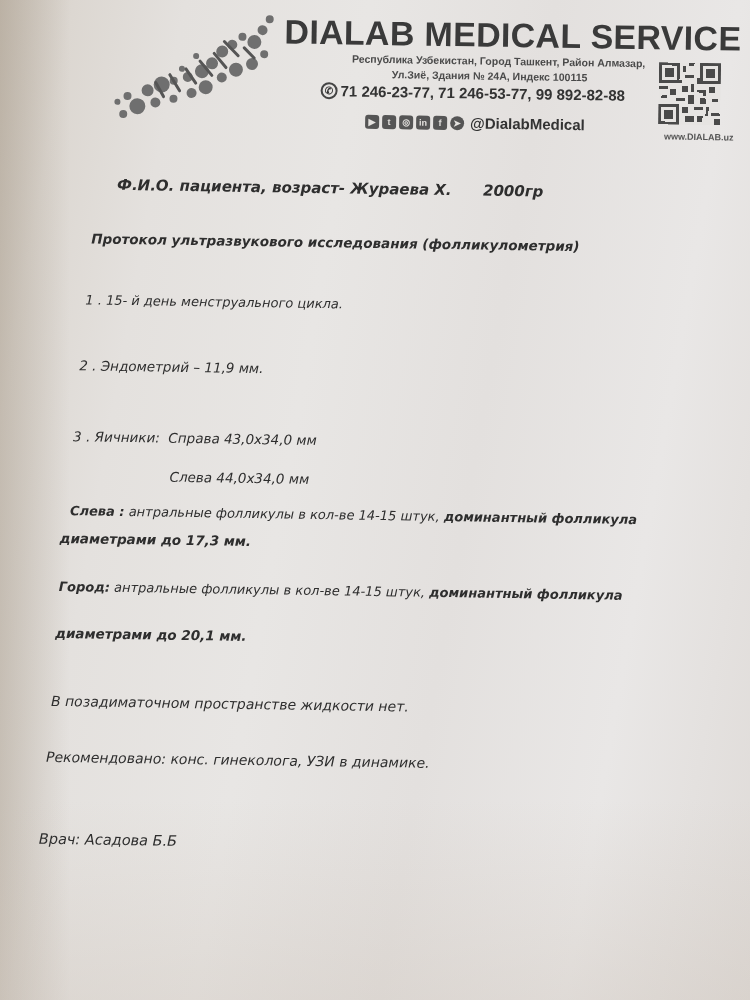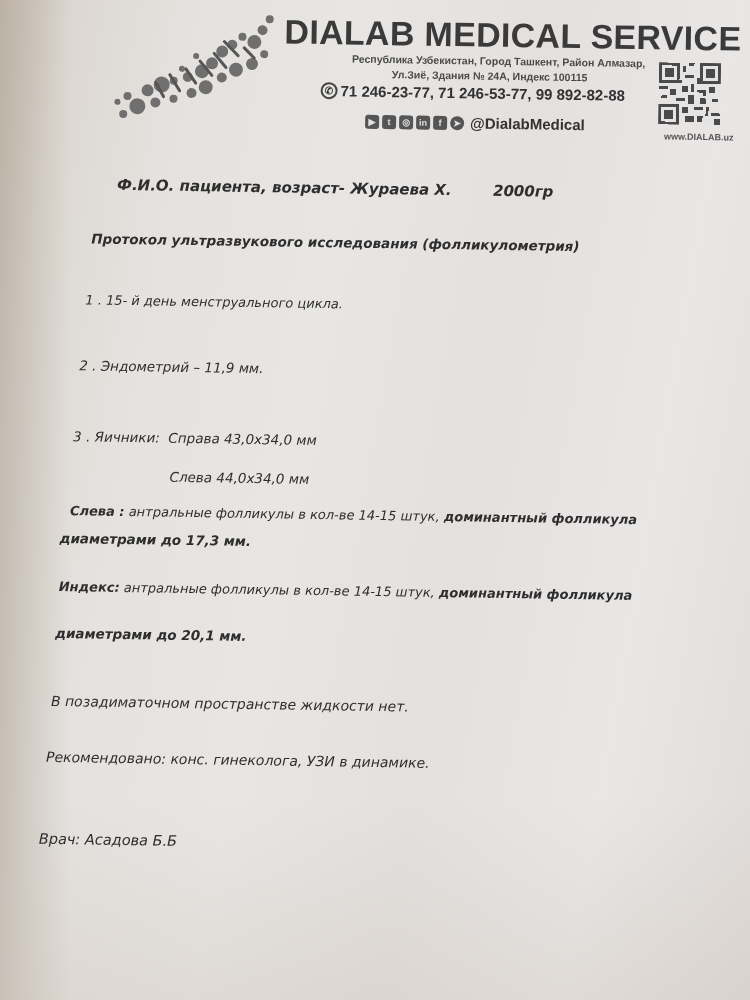--- a/index.html
+++ b/index.html
@@ -25,21 +25,21 @@
     .sico { width:14px; height:14px; background:#555; border-radius:3px; color:#e5e3e0; font-size:9px; font-weight:bold; display:inline-flex; align-items:center; justify-content:center; font-family:"Liberation Sans", sans-serif; }
     .sico.round { border-radius:50%; }
     .handle { font-family:"Liberation Sans", sans-serif; font-weight:bold; font-size:15px; color:#333; margin-left:3px; }
     .qr { position:absolute; left:660px; top:52px; width:62px; height:62px; }
     .site { left:666px; top:121px; font-family:"Liberation Sans", sans-serif; font-weight:bold; font-size:9px; color:#555; }
 
     
     .it { font-style:italic; font-family:"DejaVu Sans", sans-serif; color:#2e2e2e; }
     .b { font-weight:bold; }
     .t-patient { left:120px; top:174px; font-size:15px; }
-    .t-year { left:496px; top:174px; font-size:15px; }
+    .t-year { left:486px; top:174px; font-size:15px; }
     .t-protocol { left:95px; top:229px; font-size:13.5px; }
     .t-1 { left:90px; top:291px; font-size:13px; }
     .t-2 { left:85px; top:356px; font-size:13.5px; }
     .t-3 { left:80px; top:427px; font-size:13.5px; }
     .t-3b { left:177px; top:466px; font-size:13.5px; }
     .t-r1 { left:78px; top:502px; font-size:13px; }
     .t-r2 { left:68px; top:529px; font-size:13.5px; }
     .t-l1 { left:68px; top:578px; font-size:13px; }
     .t-l2 { left:65px; top:624px; font-size:13.5px; }
     .t-fluid { left:62px; top:692px; font-size:14px; }
@@ -165,21 +165,21 @@
   <div class="abs it t-3b">Слева    44,0x34,0 мм</div>
 
   <div class="abs it t-r1">
     <span class="b">Слева :</span>
     <span>антральные фолликулы  в кол-ве  14-15 штук,</span>
     <span class="b">доминантный  фолликула</span>
   </div>
   <div class="abs it b t-r2">диаметрами до 17,3 мм.</div>
 
   <div class="abs it t-l1">
-    <span class="b">Индекс:</span>
+    <span class="b">Город:</span>
     <span>антральные фолликулы   в кол-ве  14-15 штук,</span>
     <span class="b">доминантный фолликула</span>
   </div>
   <div class="abs it b t-l2">диаметрами до 20,1 мм.</div>
 
   <div class="abs it t-fluid">В позадиматочном пространстве жидкости нет.</div>
   <div class="abs it t-rec">Рекомендовано: конс. гинеколога, УЗИ в динамике.</div>
   <div class="abs it t-doc">Врач: Асадова Б.Б</div>
 </div>
 

